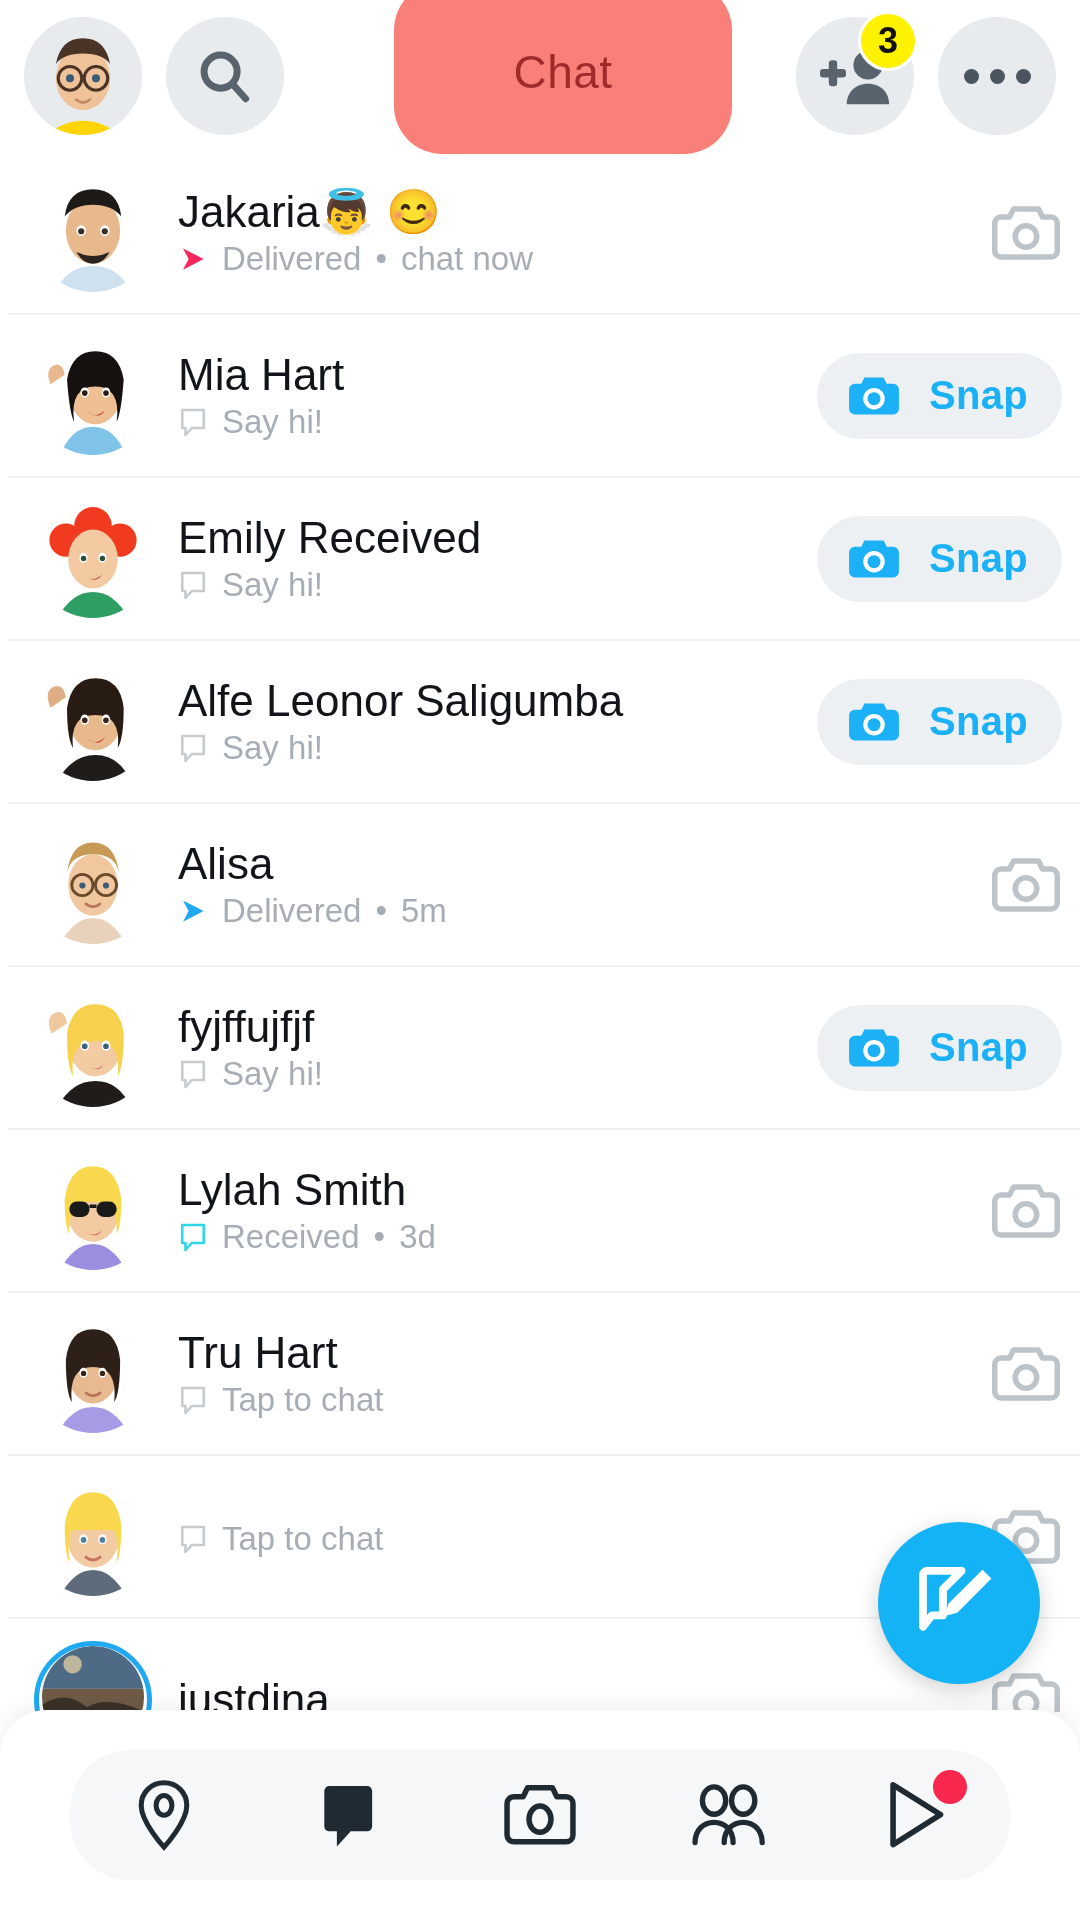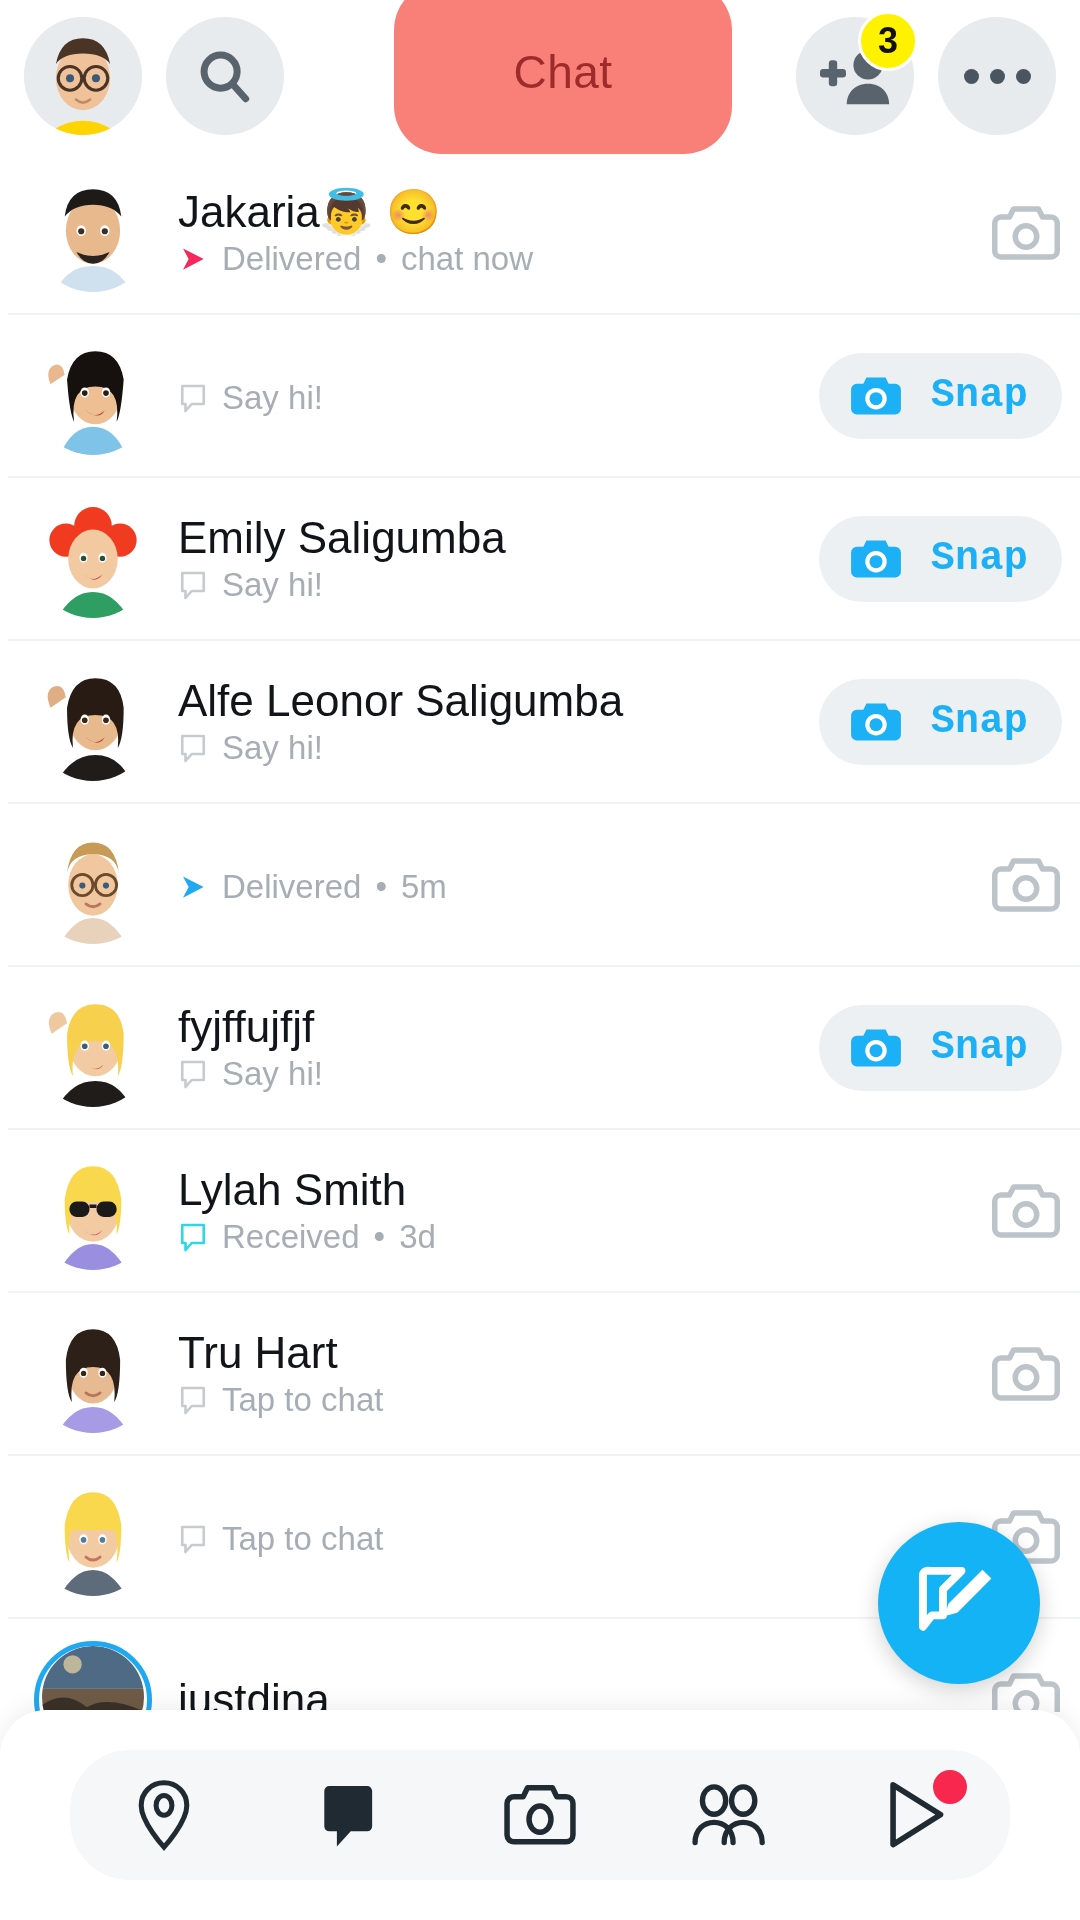--- a/index.html
+++ b/index.html
@@ -69,21 +69,21 @@
   .row-status .st-text { font-size:33px; color:#A7ADB4; white-space:nowrap; }
 
   
   .gl { width:30px; height:30px; flex:0 0 auto; display:block; }
 
   
   .row-action { flex:0 0 auto; display:flex; align-items:center; justify-content:flex-end; }
   .cam-outline { width:72px; height:60px; opacity:.95; }
   .snap-btn {
     display:flex; align-items:center; gap:28px;
-    background:#EDF0F2; border-radius:46px; padding:20px 34px 20px 30px;font-family:Liberation Mono, monospace;
+    background:#EDF0F2; border-radius:46px; padding:20px 34px 20px 30px;
   }
   .snap-btn .lbl { font-size:40px; color:#1CB0F6; font-weight:bold; letter-spacing:.3px; }
 
   
   .fab {
     position:absolute; right:40px; bottom:236px;
     width:162px; height:162px; border-radius:50%;
     background:#14B3F5; display:flex; align-items:center; justify-content:center;
     box-shadow:0 6px 22px rgba(0,0,0,.18); z-index:50;
   }
@@ -205,20 +205,21 @@
             <ellipse cx="52" cy="47" rx="22" ry="27" fill="#EDBF93"></ellipse>
             <path d="M28 36 q4 -24 24 -24 q20 0 24 24 q-2 28 -6 36 q4 -30 -18 -30 q-22 0 -18 30 q-4 -8 -6 -36 Z" fill="#16100E"></path>
             <ellipse cx="43" cy="47" rx="3.6" ry="4.3" fill="#fff"></ellipse>
             <circle cx="43" cy="47.5" r="2.4" fill="#2B1D16"></circle>
             <ellipse cx="61" cy="47" rx="3.6" ry="4.3" fill="#fff"></ellipse>
             <circle cx="61" cy="47.5" r="2.4" fill="#2B1D16"></circle>
             <path d="M44 62 q8 8 16 0 q-5 9 -16 0 Z" fill="#C0392B"></path>
           </svg>
         </div>
         <div class="row-text">
+          <div class="row-name">Mia Hart</div>
           <div class="row-status">
             <svg class="gl" viewBox="0 0 24 24">
               <path d="M3.4 2.4 h17.2 v14.4 h-9.6 L6 22.4 V16.8 H3.4 Z" fill="none" stroke="#C6CBD0" stroke-width="2.1" stroke-linejoin="round"></path>
             </svg>
             <span class="st-text">Say hi!</span>
           </div>
         </div>
         <div class="row-action">
           <div class="snap-btn">
             <svg width="54" height="46" viewBox="0 0 28 24">
@@ -241,21 +242,21 @@
             <ellipse cx="50" cy="50" rx="21" ry="25" fill="#F2C9A0"></ellipse>
             <path d="M29 36 q4 -20 21 -20 q17 0 21 20 q-6 -12 -21 -12 q-15 0 -21 12 Z" fill="#F03B20"></path>
             <ellipse cx="42" cy="49" rx="3.5" ry="4.2" fill="#fff"></ellipse>
             <circle cx="42" cy="49.5" r="2.3" fill="#2E4E3A"></circle>
             <ellipse cx="58" cy="49" rx="3.5" ry="4.2" fill="#fff"></ellipse>
             <circle cx="58" cy="49.5" r="2.3" fill="#2E4E3A"></circle>
             <path d="M42 63 q8 8 16 0 q-6 9 -16 0 Z" fill="#C0392B"></path>
           </svg>
         </div>
         <div class="row-text">
-          <div class="row-name">Emily Saligumba</div>
+          <div class="row-name">Emily Received</div>
           <div class="row-status">
             <svg class="gl" viewBox="0 0 24 24">
               <path d="M3.4 2.4 h17.2 v14.4 h-9.6 L6 22.4 V16.8 H3.4 Z" fill="none" stroke="#C6CBD0" stroke-width="2.1" stroke-linejoin="round"></path>
             </svg>
             <span class="st-text">Say hi!</span>
           </div>
         </div>
         <div class="row-action">
           <div class="snap-btn">
             <svg width="54" height="46" viewBox="0 0 28 24">
@@ -311,20 +312,21 @@
             <path d="M28 40 q3 -26 22 -26 q19 0 22 26 q-3 -16 -22 -16 q-19 0 -22 16 Z" fill="#C79A56"></path>
             <circle cx="41" cy="50" r="9" fill="none" stroke="#6B4A2B" stroke-width="2.4"></circle>
             <circle cx="61" cy="50" r="9" fill="none" stroke="#6B4A2B" stroke-width="2.4"></circle>
             <line x1="50" y1="49" x2="52" y2="49" stroke="#6B4A2B" stroke-width="2.4"></line>
             <circle cx="41" cy="50.5" r="2.6" fill="#3C5B77"></circle>
             <circle cx="61" cy="50.5" r="2.6" fill="#3C5B77"></circle>
             <path d="M44 66 q6 5 12 0" stroke="#B8765A" stroke-width="2.4" fill="none" stroke-linecap="round"></path>
           </svg>
         </div>
         <div class="row-text">
+          <div class="row-name">Alisa</div>
           <div class="row-status">
             <svg class="gl" viewBox="0 0 24 24">
               <path d="M4 3.5 L20.5 12 L4 20.5 L8.5 12 Z" fill="#1FA9F2"></path>
             </svg>
             <span class="st-text">Delivered</span>
             <span class="st-text">•</span>
             <span class="st-text">5m</span>
           </div>
         </div>
         <div class="row-action">

